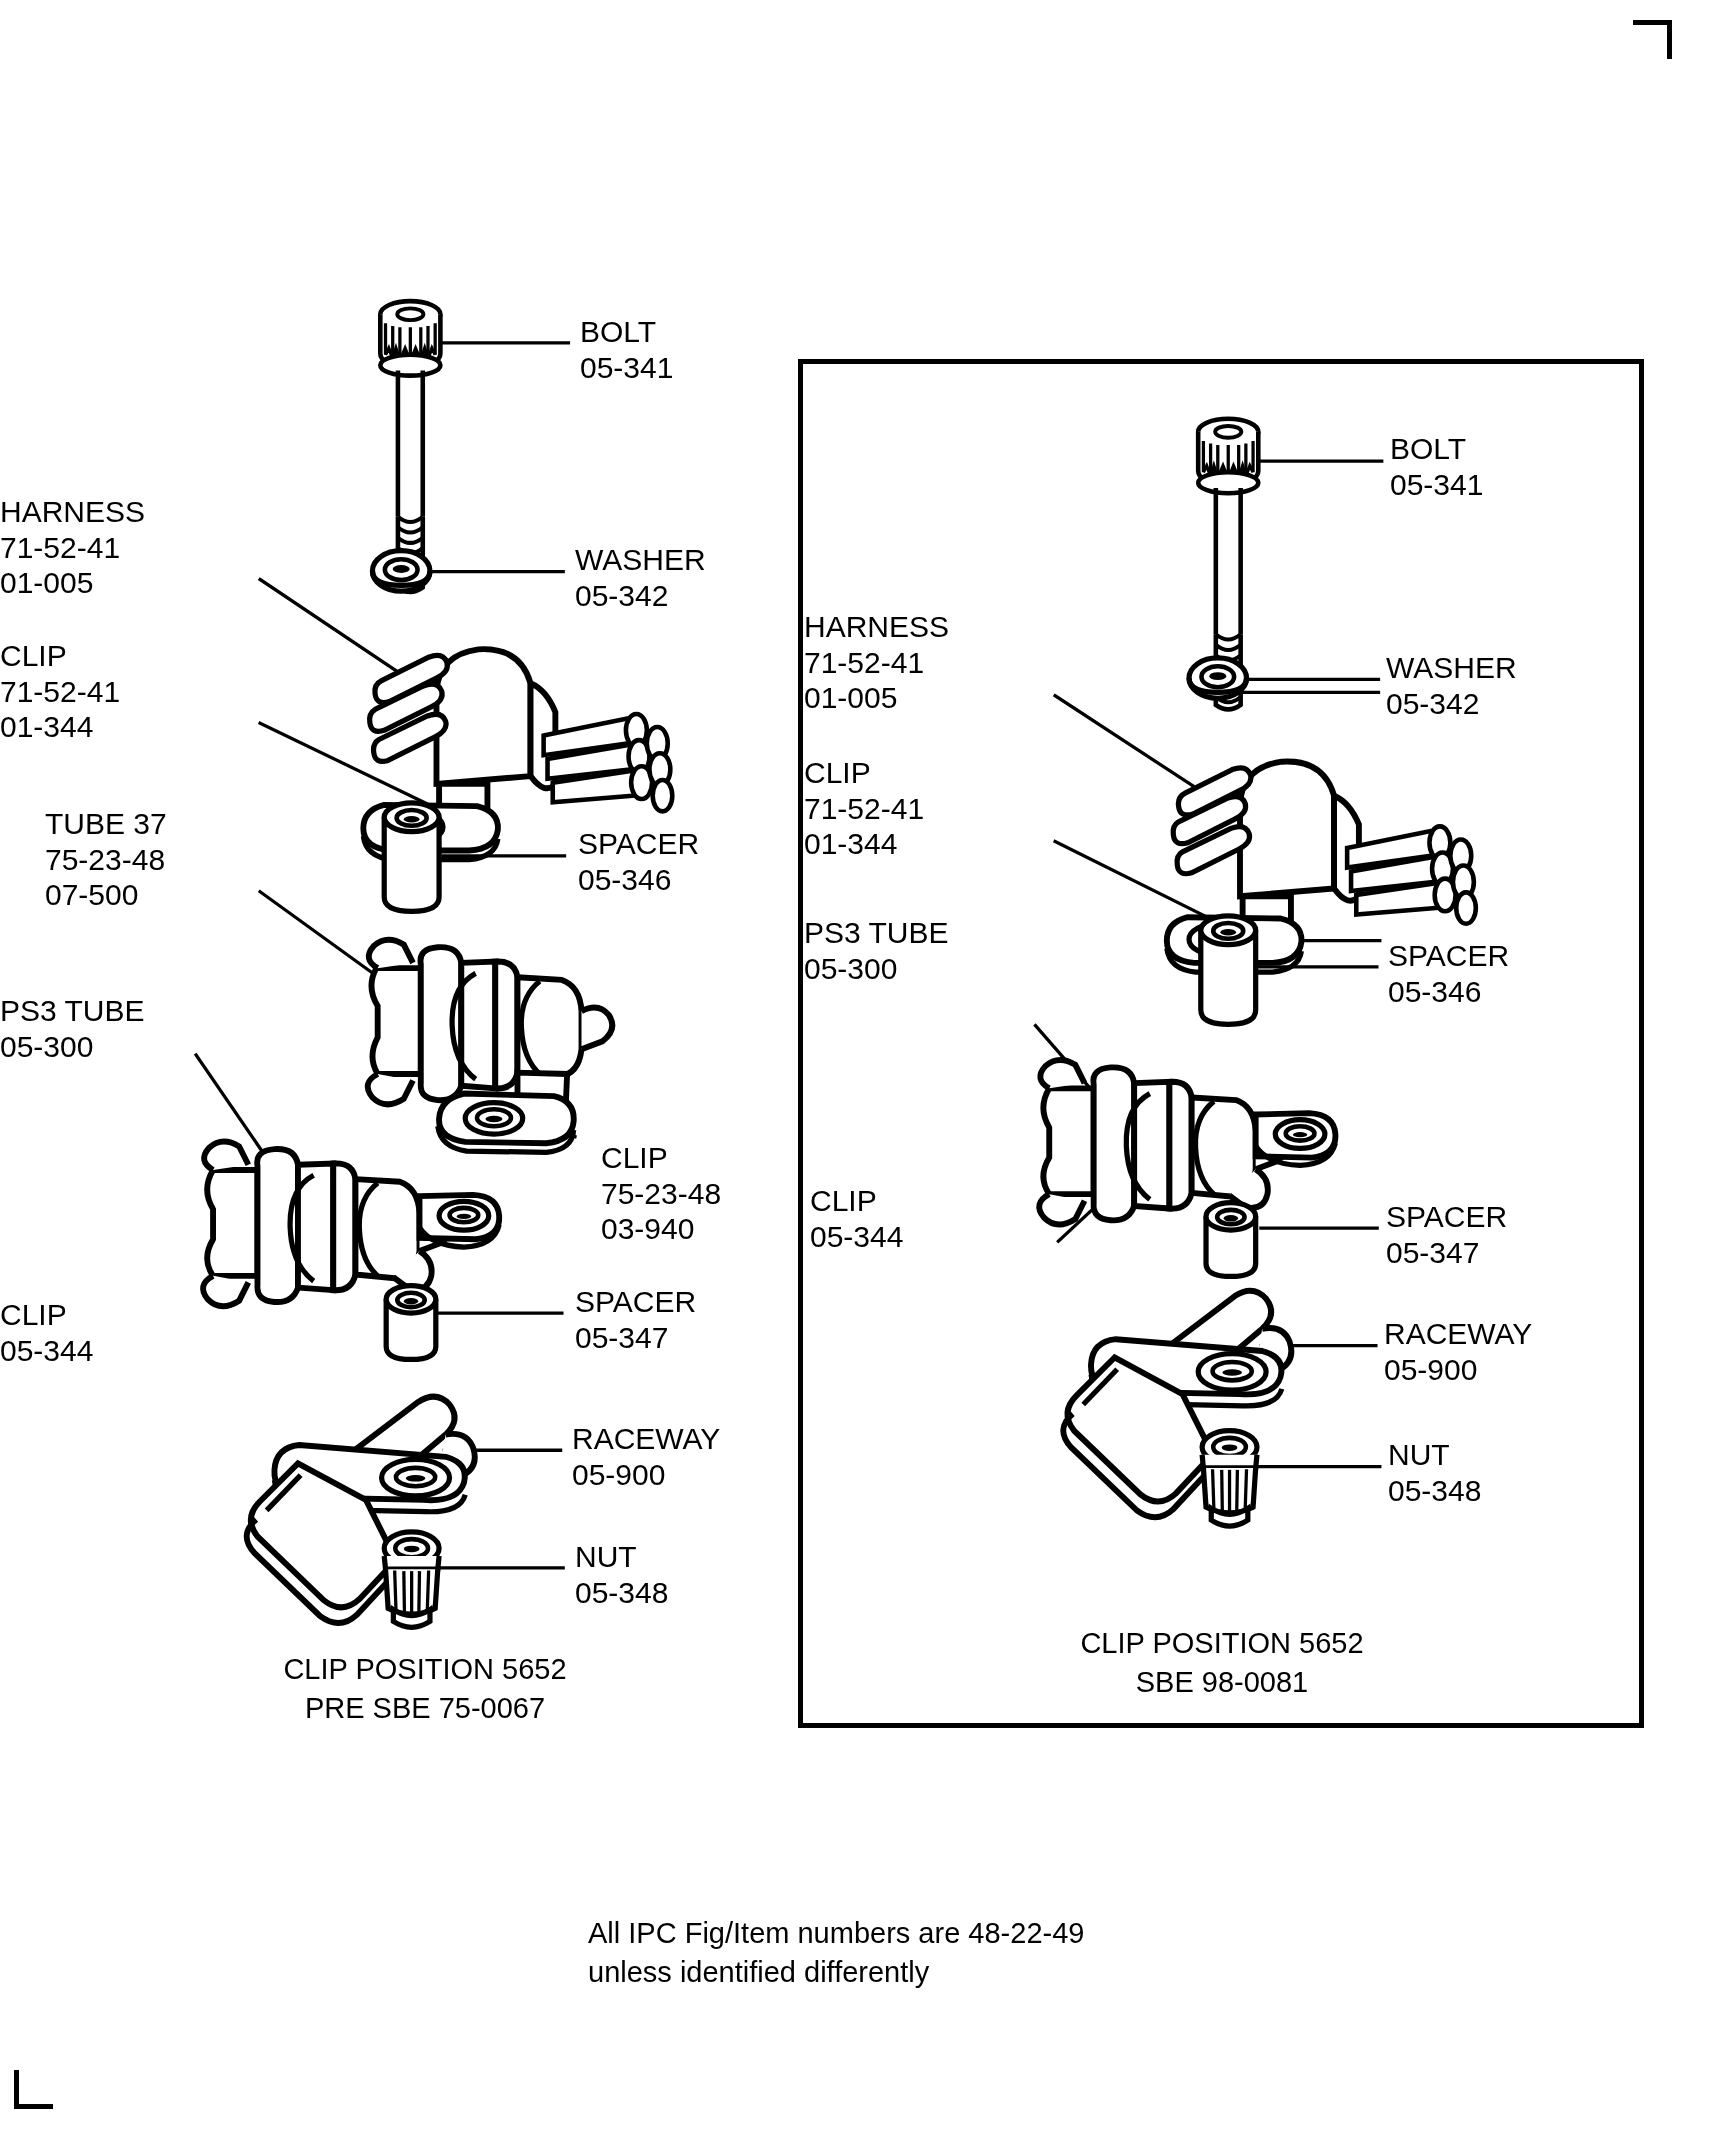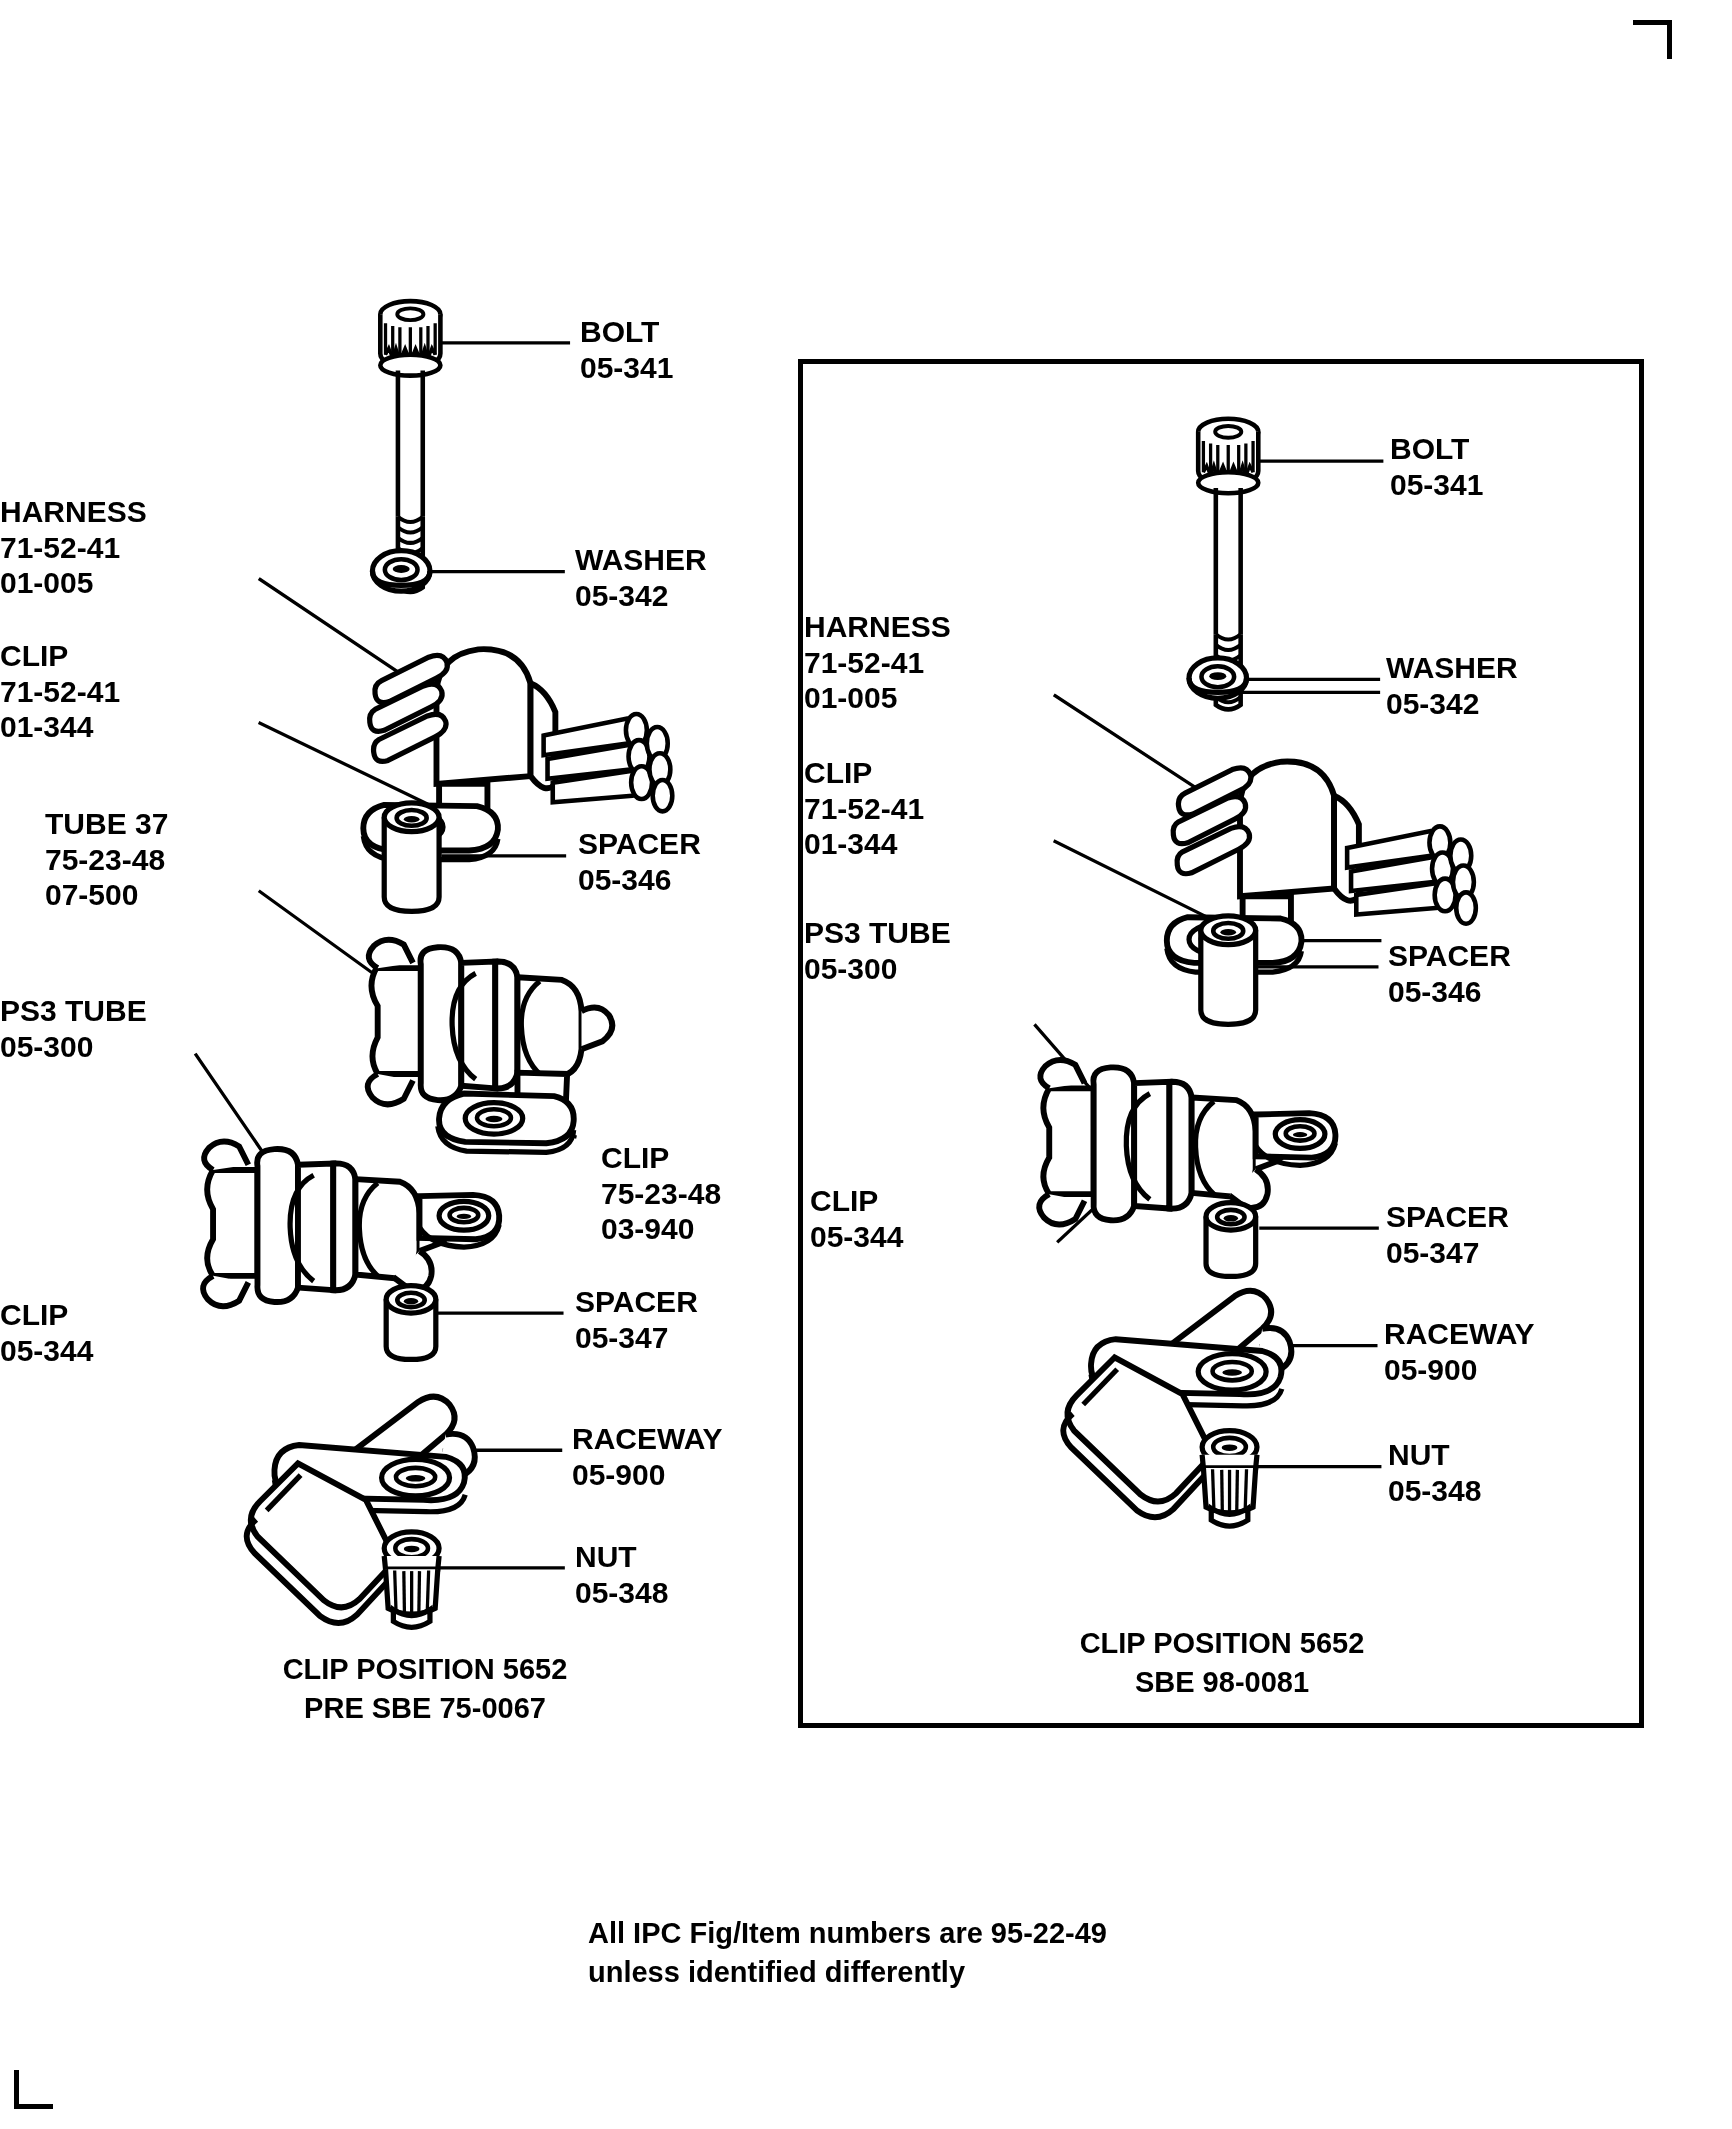--- a/index.html
+++ b/index.html
@@ -1,21 +1,21 @@
 <!DOCTYPE html>
 <html style="font-size:10.5px"><head>
 <meta charset="utf-8">
 <style>
   html,body{margin:0;padding:0;background:#fff;}
   body{
     width:1732px;height:2129px;position:relative;overflow:hidden;
     font-family:"Liberation Sans","DejaVu Sans",sans-serif;
     color:#000;background:#fff;
   }
-  .page{position:absolute;inset:0;font-weight:bold;}
+  .page{position:absolute;inset:0;}
 
   
   .corner-tr{position:absolute;right:60px;top:19.6px;width:34px;height:34px;
     border-top:5.9px solid #000;border-right:5.9px solid #000;}
   .corner-bl{position:absolute;left:14.4px;bottom:19.6px;width:34px;height:34px;
     border-bottom:5.9px solid #000;border-left:5.9px solid #000;}
 
   
   .variant-box{
     position:absolute;left:798px;top:359px;width:846px;height:1369px;
@@ -381,18 +381,18 @@
   </div>
 
   <div class="caption" style="left:928px;top:1624px;width:588px;">
     <div>CLIP POSITION 5652</div>
   </div>
   <div class="caption" style="left:928px;top:1663px;width:588px;">
     <div>SBE 98-0081</div>
   </div>
 
   <div class="footer-note" style="left:588px;top:1914px;">
-    <div>All IPC Fig/Item numbers are 95-22-49</div>
+    <div>All IPC Fig/Item numbers are 48-22-49</div>
     <div>unless identified differently</div>
   </div>
 
 </div>
 
 
 </body></html>

